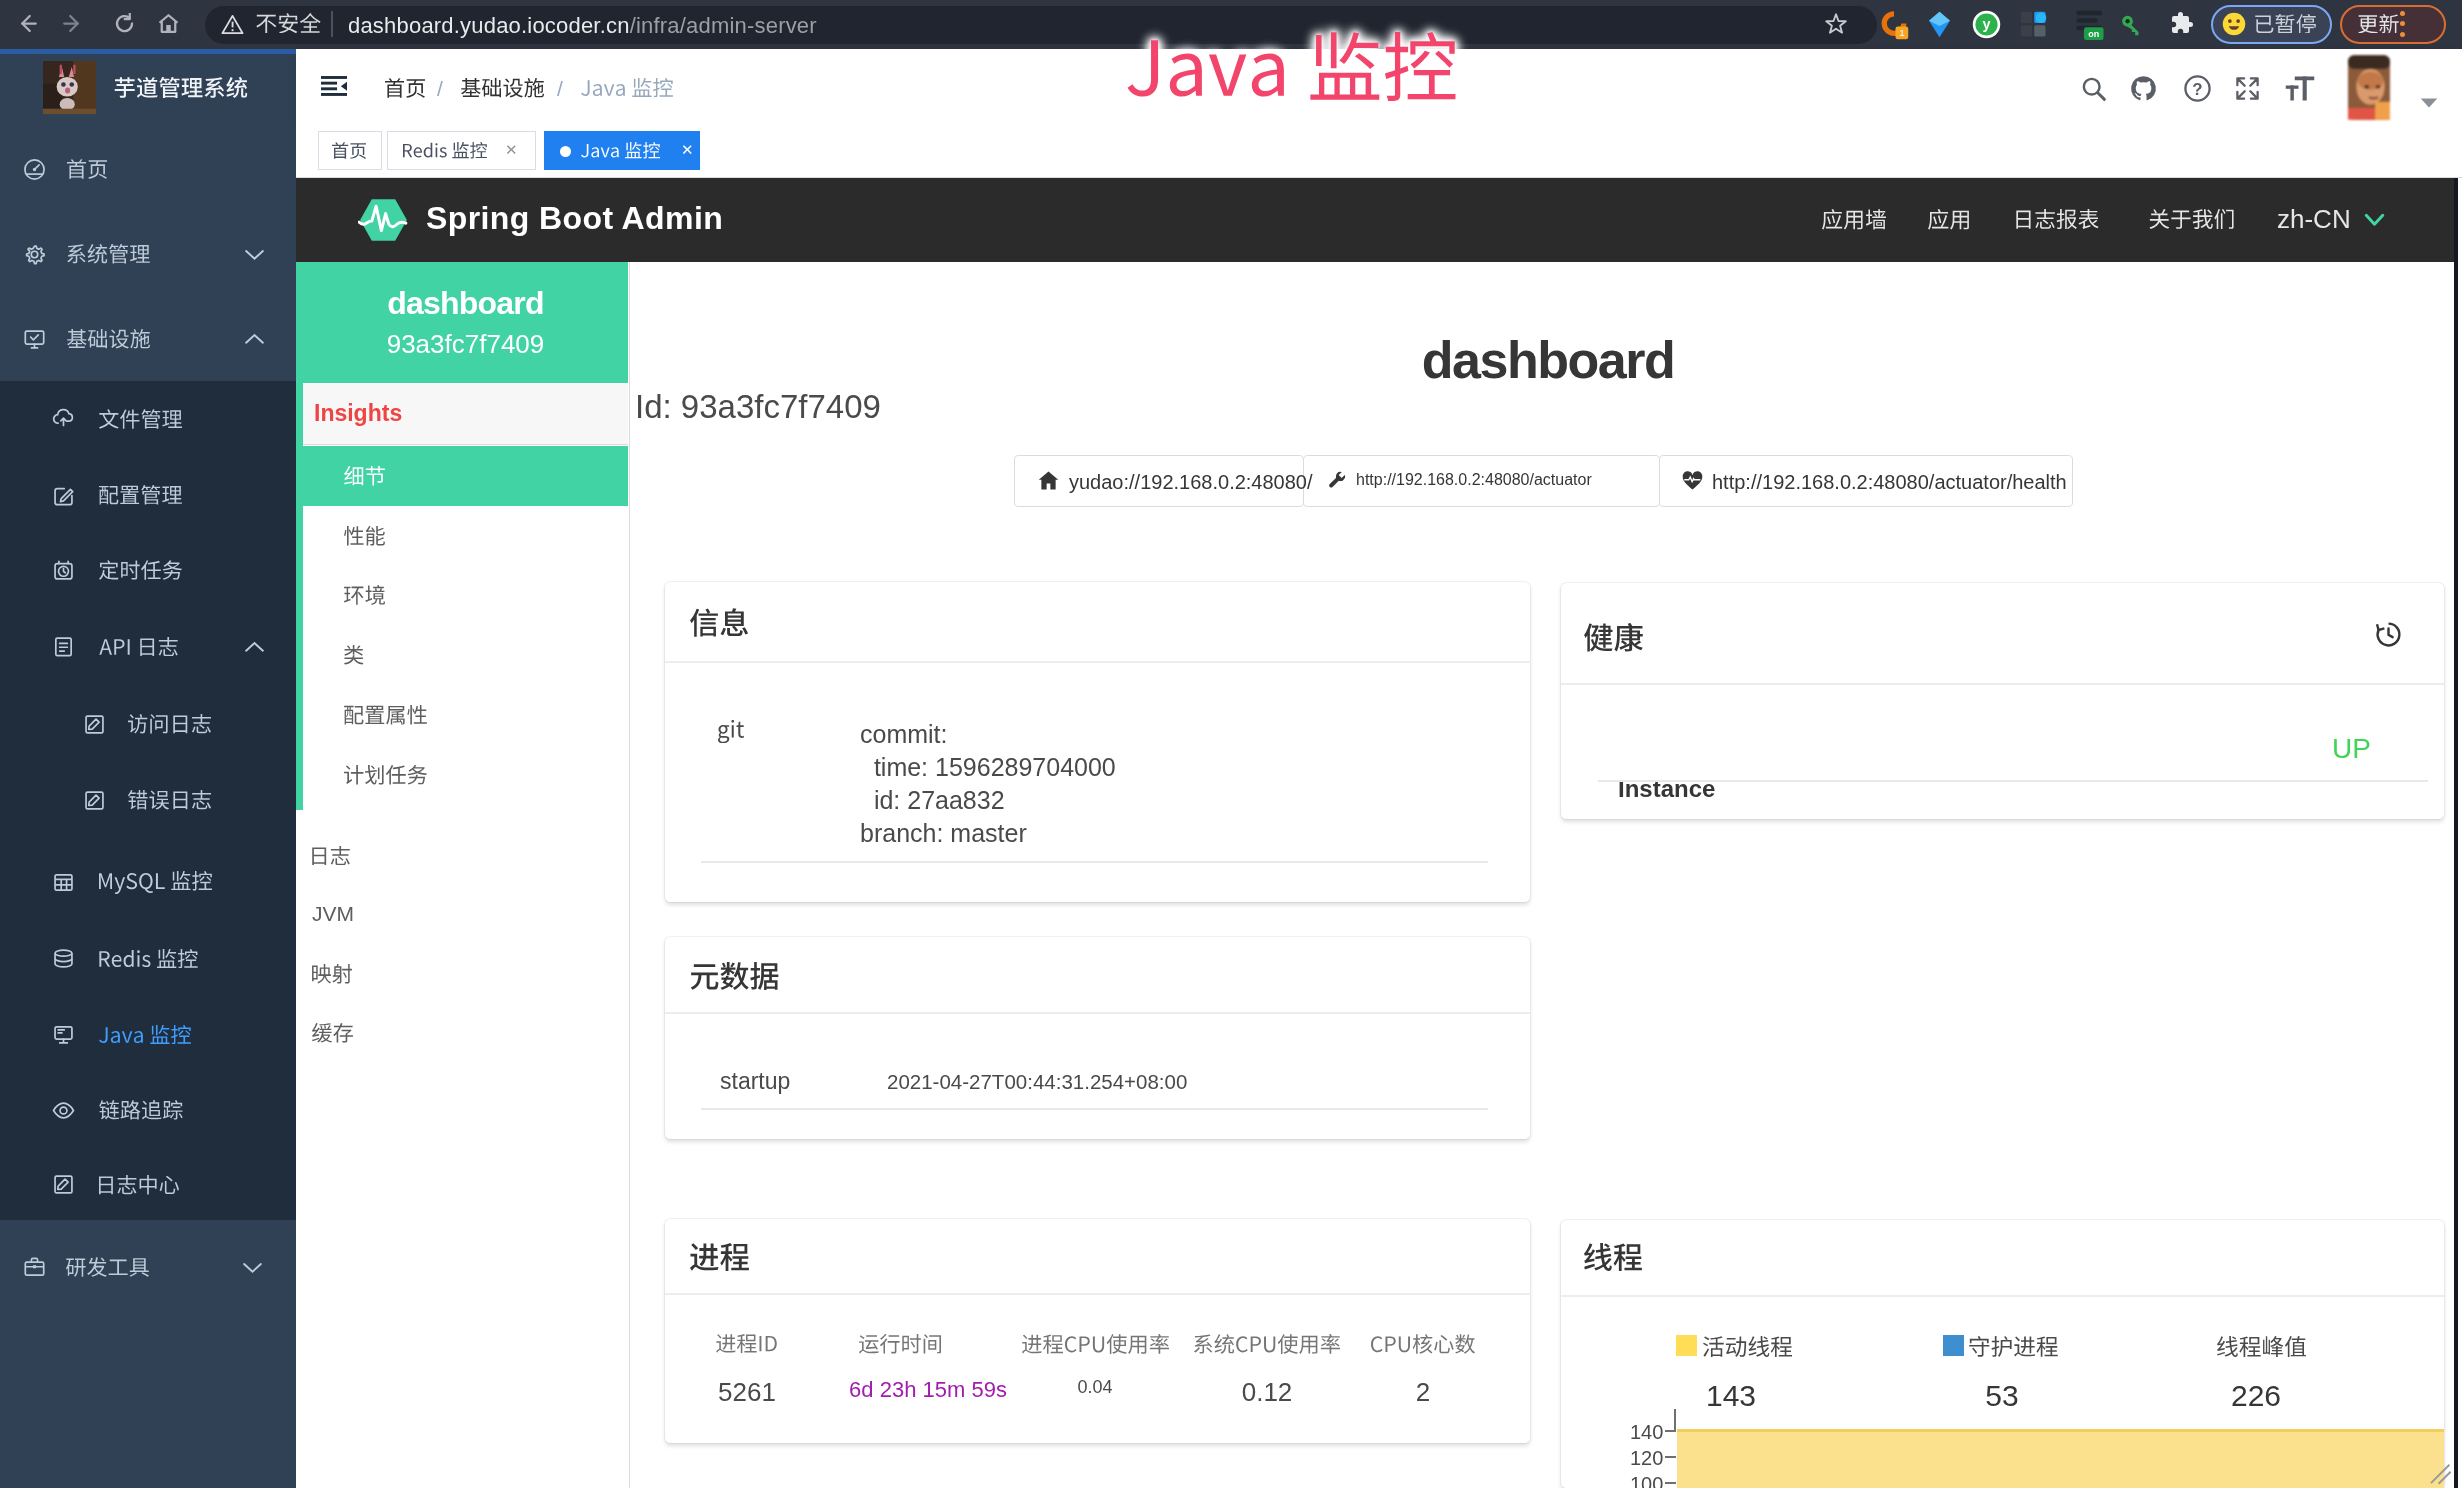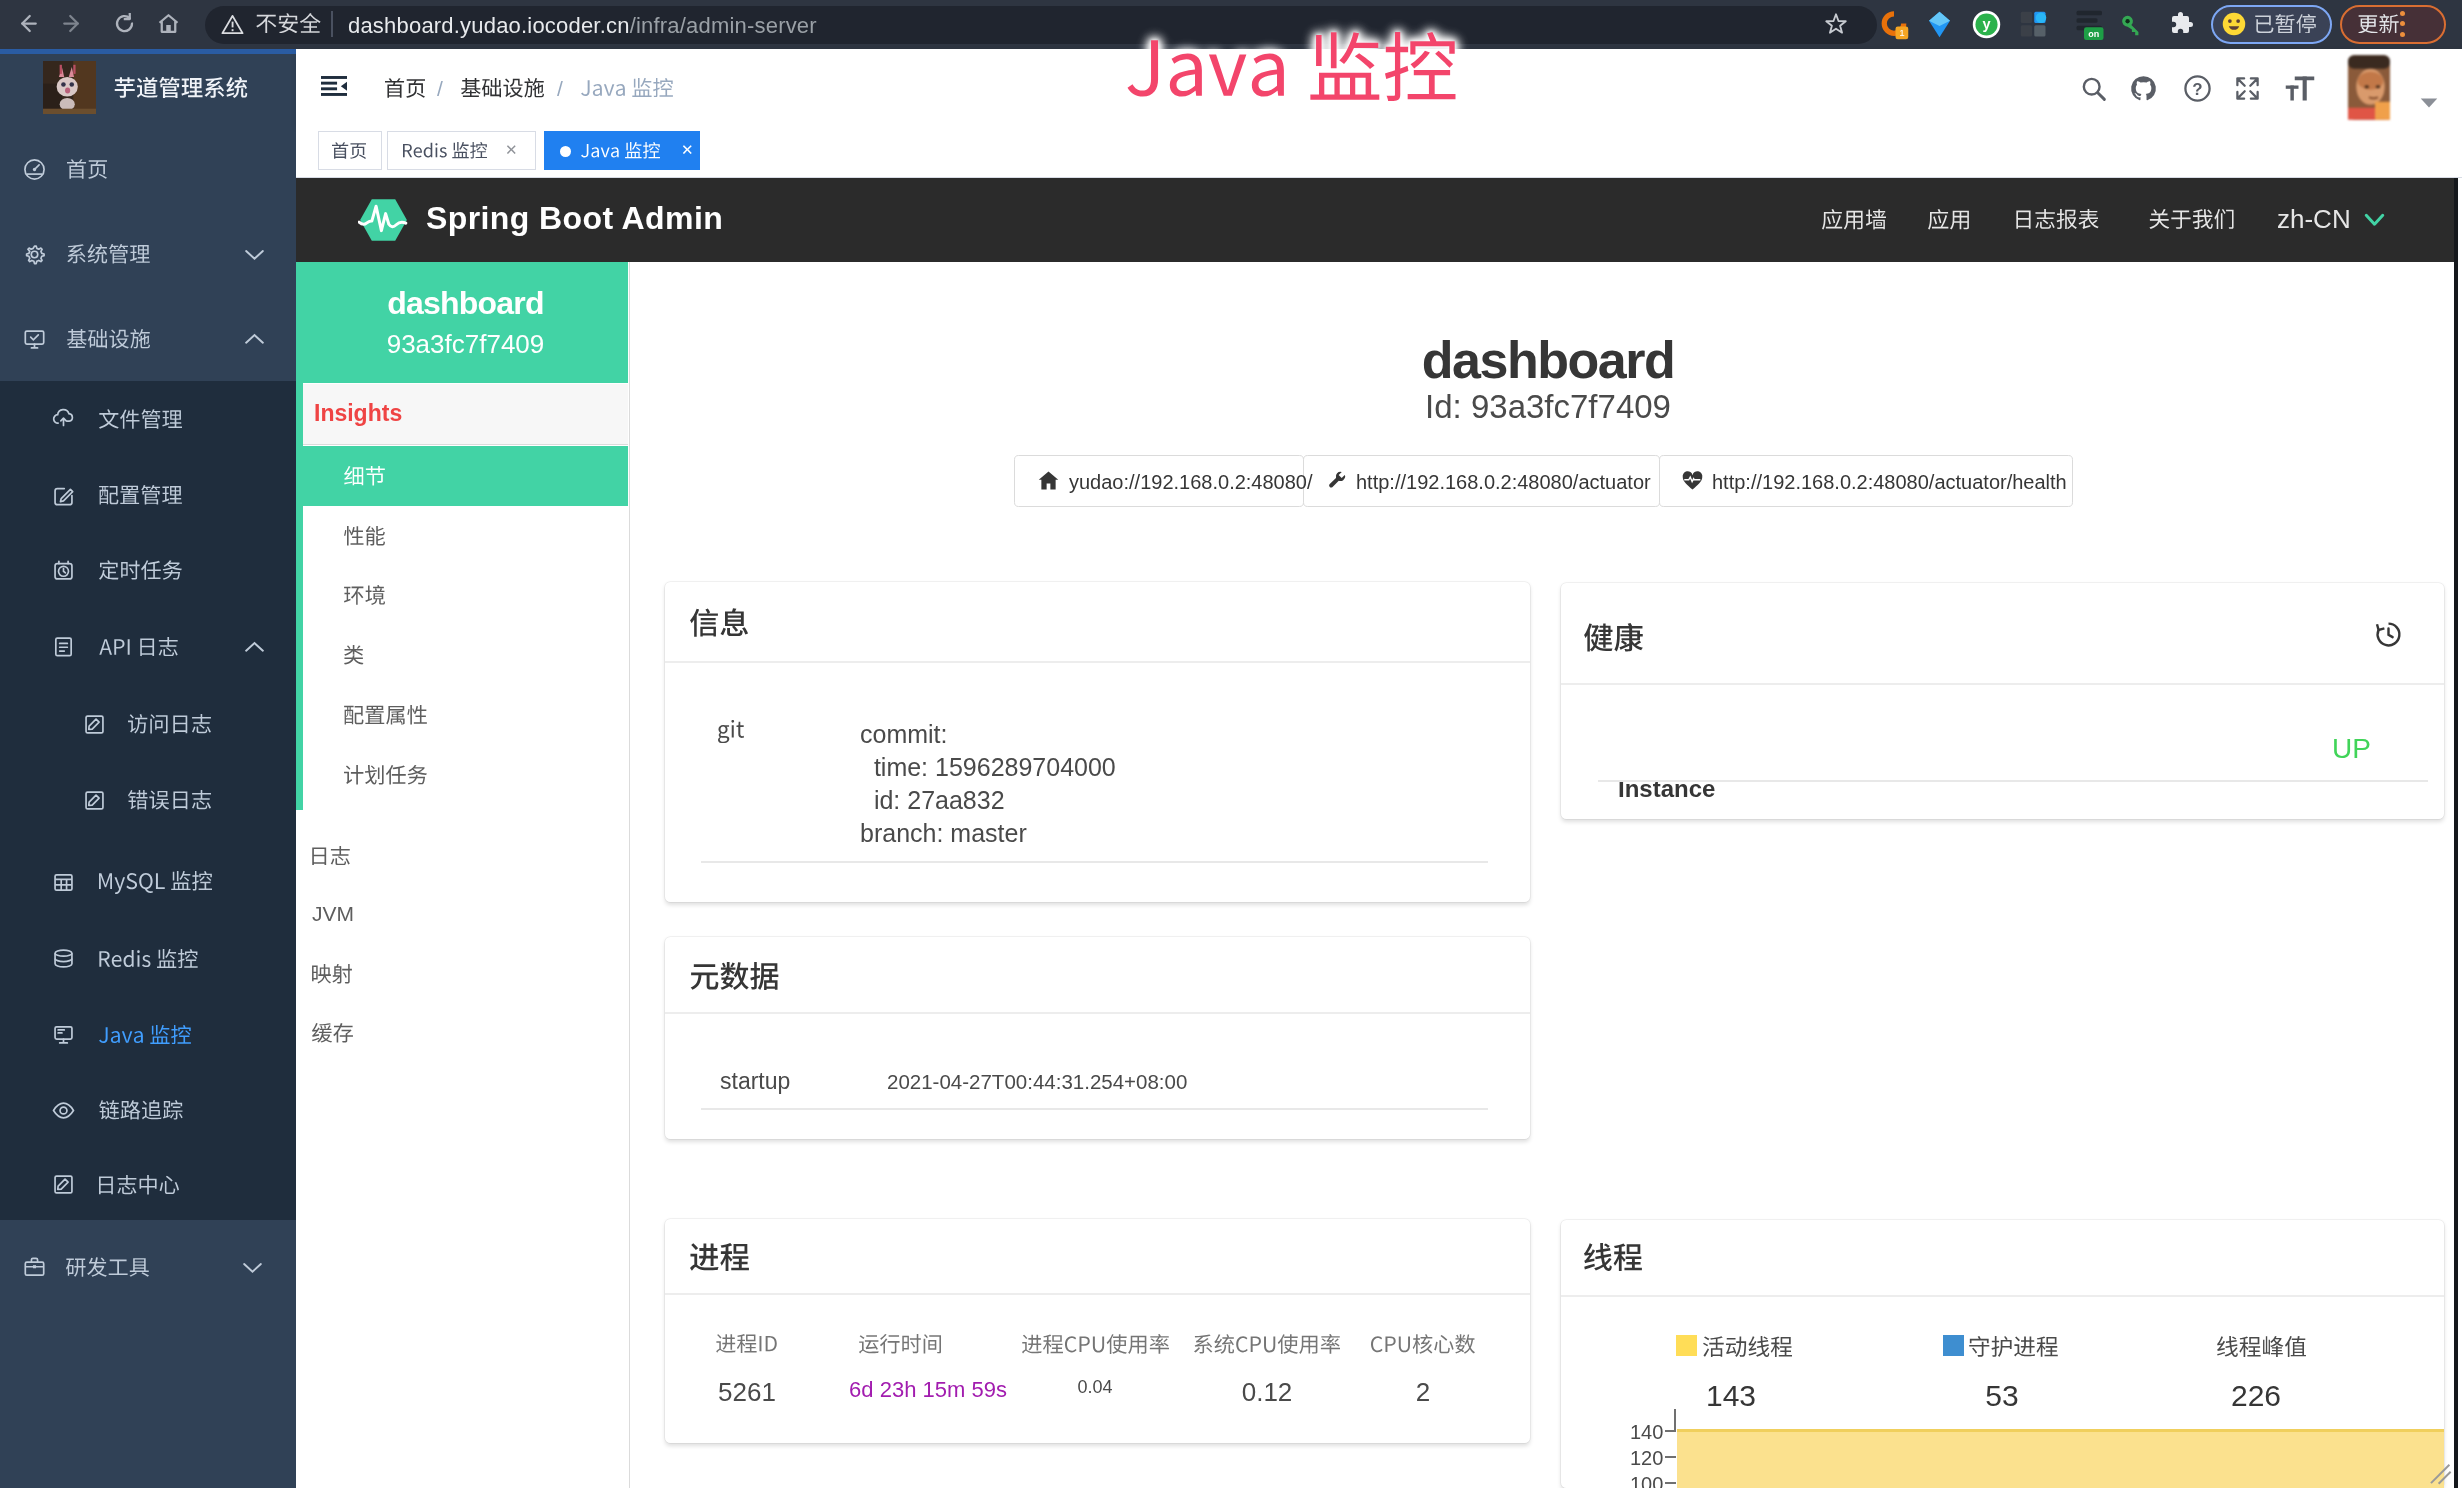--- a/index.html
+++ b/index.html
@@ -382,32 +382,32 @@
     <path fill="#5e5e5e" d="M7.1 -9.9H21.1V-2H7.1ZM7.1 -11.9V-19.5H21.1V-11.9ZM4.9 -21.6V1.9H7.1V0.1H21.1V1.8H23.3V-21.6ZM35.6 -7.2V-1.1C35.6 1.2 36.4 1.8 39.6 1.8C40.3 1.8 45.3 1.8 46 1.8C48.7 1.8 49.4 0.9 49.7 -2.7C49.1 -2.9 48.3 -3.2 47.8 -3.5C47.7 -0.5 47.4 -0.1 45.9 -0.1C44.8 -0.1 40.6 -0.1 39.8 -0.1C38 -0.1 37.7 -0.3 37.7 -1.1V-7.2ZM38.6 -8.8C40.9 -7.5 43.6 -5.4 44.8 -4L46.4 -5.4C45 -6.9 42.3 -8.8 40 -10.1ZM48.8 -6.5C50.2 -4.1 51.8 -0.9 52.4 1L54.5 0.1C53.8 -1.7 52.1 -4.9 50.7 -7.2ZM32.2 -6.9C31.6 -4.7 30.7 -1.9 29.4 -0.1L31.3 0.8C32.5 -1 33.5 -4 34.1 -6.3ZM40.9 -23.5V-19.5H29.6V-17.5H40.9V-12.7H31.4V-10.7H52.8V-12.7H43V-17.5H54.5V-19.5H43V-23.5Z"></path>
   </svg>
 <div class="abs" style="left:312px;top:902px;font-size:21px;color:#5e5e5e">JVM</div>
 <svg class="abs" style="left:312px;top:964px;" width="40" height="19.6" viewBox="2.1 -23.5 52.7 25.9">
     <path fill="#5e5e5e" d="M17.6 -23.4V-19H12.3V-9.8H10.4V-7.8H17.2C16.4 -4.5 14.4 -1.5 9.1 0.6C9.6 1 10.2 1.7 10.4 2.2C15.5 0.1 17.8 -2.9 18.8 -6.2C20.2 -2.3 22.4 0.7 25.8 2.3C26.1 1.8 26.7 1 27.1 0.6C23.7 -0.8 21.4 -3.9 20.2 -7.8H27V-9.8H25.4V-19H19.6V-23.4ZM14.2 -9.8V-17.1H17.6V-12.7C17.6 -11.7 17.6 -10.7 17.5 -9.8ZM23.5 -9.8H19.5C19.5 -10.7 19.6 -11.7 19.6 -12.7V-17.1H23.5ZM7.6 -11.5V-5H4.1V-11.5ZM7.6 -13.3H4.1V-19.6H7.6ZM2.1 -21.5V-0.8H4.1V-3.1H9.5V-21.5ZM42.9 -11.8C44.3 -9.8 45.7 -7 46.2 -5.2L48 -6C47.4 -7.8 46 -10.5 44.5 -12.5ZM33.3 -14.8H38.9V-12.5H33.3ZM33.3 -16.4V-18.7H38.9V-16.4ZM33.3 -10.9H38.9V-8.5H33.3ZM29.5 -8.5V-6.7H36.6C34.6 -4.1 31.8 -2 28.9 -0.6C29.3 -0.2 30 0.6 30.3 1C33.5 -0.8 36.7 -3.5 38.9 -6.7H38.9V-0.1C38.9 0.3 38.8 0.4 38.4 0.4C37.9 0.4 36.6 0.5 35.2 0.4C35.4 0.9 35.7 1.8 35.8 2.3C37.8 2.3 39.1 2.2 39.9 1.9C40.6 1.6 40.9 1 40.9 -0.1V-20.4H36.3C36.7 -21.2 37.2 -22.3 37.5 -23.2L35.4 -23.5C35.2 -22.6 34.8 -21.4 34.4 -20.4H31.4V-8.5ZM49.8 -23.4V-17.1H41.9V-15H49.8V-0.4C49.8 0.1 49.6 0.2 49.1 0.3C48.6 0.3 47.1 0.3 45.3 0.2C45.6 0.8 45.9 1.7 46.1 2.2C48.4 2.2 49.8 2.2 50.6 1.8C51.4 1.5 51.8 0.9 51.8 -0.4V-15H54.8V-17.1H51.8V-23.4Z"></path>
   </svg>
 <svg class="abs" style="left:312px;top:1023px;" width="41" height="19.6" viewBox="0.9 -23.5 53.9 25.8">
     <path fill="#5e5e5e" d="M1 -1.5 1.5 0.6C3.9 -0.3 7.3 -1.4 10.4 -2.5L10.1 -4.2C6.7 -3.2 3.2 -2.1 1 -1.5ZM16.8 -20.1C17.1 -18.9 17.4 -17.2 17.5 -16.3L19.3 -16.7C19.2 -17.6 18.8 -19.2 18.5 -20.4ZM24.6 -23.3C21.3 -22.6 15.4 -22.1 10.5 -22C10.7 -21.5 10.9 -20.8 11 -20.3C15.9 -20.4 22 -20.9 25.8 -21.8ZM1.6 -11.9C2 -12.1 2.7 -12.2 6.1 -12.6C4.9 -10.9 3.8 -9.5 3.2 -8.9C2.4 -7.9 1.7 -7.2 1.1 -7.1C1.3 -6.6 1.7 -5.6 1.8 -5.2C2.4 -5.5 3.3 -5.7 10.3 -7.2C10.2 -7.6 10.2 -8.4 10.2 -9L4.7 -8C6.9 -10.4 9.1 -13.4 10.9 -16.5L9.1 -17.6C8.6 -16.5 8 -15.5 7.3 -14.5L3.8 -14.2C5.4 -16.6 7.1 -19.7 8.3 -22.7L6.3 -23.5C5.1 -20.2 3.1 -16.5 2.5 -15.6C1.9 -14.7 1.4 -14 0.9 -13.9C1.1 -13.4 1.5 -12.3 1.6 -11.9ZM11.8 -19.5C12.3 -18.4 12.8 -16.9 13.1 -16L14.8 -16.5C14.5 -17.4 13.9 -18.9 13.4 -20ZM23.5 -20.7C22.9 -19.3 21.9 -17.3 20.9 -16H10.9V-14.2H14.3L14.1 -12H9.8V-10.2H13.9C13.2 -6.2 11.7 -1.8 7.9 0.7C8.4 1.1 9 1.7 9.3 2.2C11.9 0.4 13.6 -2.2 14.6 -5C15.5 -3.7 16.5 -2.5 17.8 -1.5C16.1 -0.4 14.2 0.2 12.1 0.7C12.5 1.1 13 1.8 13.2 2.3C15.5 1.7 17.6 0.9 19.4 -0.3C21.3 0.9 23.5 1.8 26 2.3C26.2 1.8 26.8 1 27.3 0.5C24.9 0.1 22.8 -0.6 21 -1.6C22.7 -3.2 24 -5.2 24.9 -7.9L23.7 -8.4L23.3 -8.3H15.5L15.9 -10.2H26.7V-12H16.1L16.4 -14.2H26.3V-16H23C23.8 -17.2 24.7 -18.7 25.5 -20ZM15.7 -6.7H22.4C21.7 -5 20.7 -3.7 19.4 -2.6C17.8 -3.8 16.5 -5.1 15.7 -6.7ZM45.2 -9.8V-7.4H37.4V-5.5H45.2V-0.3C45.2 0.1 45.1 0.2 44.6 0.3C44.1 0.3 42.4 0.3 40.5 0.2C40.8 0.8 41.1 1.6 41.2 2.2C43.6 2.2 45.2 2.2 46.1 1.9C47 1.6 47.3 1 47.3 -0.3V-5.5H54.8V-7.4H47.3V-9.1C49.3 -10.4 51.5 -12.1 53 -13.8L51.7 -14.8L51.3 -14.7H39.8V-12.8H49.3C48.1 -11.6 46.6 -10.5 45.2 -9.8ZM38.8 -23.5C38.4 -22.3 38.1 -21.1 37.6 -19.9H29.8V-17.8H36.7C34.9 -14 32.3 -10.4 28.9 -8C29.2 -7.5 29.7 -6.6 29.9 -6C31.1 -6.9 32.3 -7.9 33.3 -9V2.2H35.4V-11.5C36.8 -13.5 38 -15.6 39 -17.8H54.3V-19.9H39.9C40.3 -20.9 40.6 -22 40.9 -23Z"></path>
   </svg>
 <div class="abs" style="left:635px;top:334px;width:1826px;text-align:center;font-size:52px;font-weight:bold;letter-spacing:-1.5px;line-height:1;color:#363636">dashboard</div>
-<div class="abs" style="left:635px;top:390px;width:1826px;text-align:center;font-size:33px;line-height:1;color:#4a4a4a">Id: 93a3fc7f7409</div>
+<div class="abs" style="left:635px;top:390px;width:1826px;font-size:33px;line-height:1;color:#4a4a4a">Id: 93a3fc7f7409</div>
 <div class="btn" style="left:1014px;width:290px"></div>
 <div class="btn" style="left:1303px;width:357px"></div>
 <div class="btn" style="left:1659px;width:414px"></div>
 <svg class="abs" style="left:1037px;top:470px" width="23" height="21" viewBox="0 0 30 28">
     <path d="M15 2 L28 13 h-3.5 V26 h-7 v-8 h-5 v8 h-7 V13 H2 Z" fill="#363636"></path>
   </svg>
 <div class="abs" style="left:1069px;top:471px;font-size:20px;color:#363636">yudao://192.168.0.2:48080/</div>
 <svg class="abs" style="left:1326px;top:470px" width="21" height="21" viewBox="0 0 24 24">
     <path fill="#363636" d="M22 7.2 a5.4 5.4 0 0 1-7.4 5 L7.2 19.6 a2.3 2.3 0 0 1-3.2-3.2 L11.4 9 a5.4 5.4 0 0 1 6.6-6.8 L14.5 5.7 l3.4 3.4 3.5-3.5 c.4.7.6 1.6.6 2.6Z"></path>
   </svg>
-<div class="abs" style="left:1356px;top:471px;font-size:20px;color:#363636">http://192.168.0.2:48080/actuator</div>
+<div class="abs" style="left:1356px;top:471px;font-size:16px;color:#363636">http://192.168.0.2:48080/actuator</div>
 <svg class="abs" style="left:1681px;top:470px" width="23" height="21" viewBox="0 0 30 28">
     <path fill="#363636" d="M15 26 C8 20 2 15 2 9.5 A6.5 6.5 0 0 1 15 7 A6.5 6.5 0 0 1 28 9.5 C28 15 22 20 15 26Z"></path>
     <path d="M4 13 h6 l2-3.5 2.5 6 2-4 1 1.5 h8" stroke="#fff" stroke-width="1.8" fill="none"></path>
   </svg>
 <div class="abs" style="left:1712px;top:471px;font-size:20px;color:#363636">http://192.168.0.2:48080/actuator/health</div>
 <div class="card" style="left:665px;top:582px;width:865px;height:320px"></div>
 <div class="abs" style="left:665px;top:661px;width:865px;height:1.5px;background:#ededed"></div>
 <svg class="abs" style="left:690px;top:608px;" width="58" height="29" viewBox="1.1 -34.2 76.9 37.7">
     <path fill="#363636" d="M15.3 -21.4V-18.4H35.1V-21.4ZM15.3 -15.7V-12.7H35.1V-15.7ZM14.8 -9.8V3.3H18V1.9H32.2V3.2H35.5V-9.8ZM18 -1.2V-6.7H32.2V-1.2ZM21.6 -32.6C22.6 -31 23.8 -28.8 24.4 -27.3H12.4V-24.2H38.1V-27.3H25L27.8 -28.6C27.2 -30 26 -32.2 24.8 -33.8ZM9.9 -33.6C7.9 -27.7 4.6 -21.9 1.1 -18C1.8 -17.2 2.8 -15.2 3.2 -14.4C4.3 -15.7 5.5 -17.2 6.6 -18.9V3.5H10V-25C11.3 -27.5 12.4 -30 13.2 -32.6ZM51.2 -21.8H68.6V-19.2H51.2ZM51.2 -16.4H68.6V-13.7H51.2ZM51.2 -27.2H68.6V-24.6H51.2ZM50.3 -8.2V-2.1C50.3 1.6 51.6 2.7 56.7 2.7C57.8 2.7 64.2 2.7 65.2 2.7C69.4 2.7 70.6 1.4 71 -4C70 -4.2 68.4 -4.7 67.6 -5.3C67.4 -1.4 67 -0.8 65 -0.8C63.5 -0.8 58.2 -0.8 57 -0.8C54.6 -0.8 54.1 -1 54.1 -2.1V-8.2ZM70.2 -7.8C72 -5.2 73.8 -1.6 74.5 0.6L78 -0.9C77.4 -3.2 75.4 -6.6 73.5 -9.2ZM45.5 -8.5C44.6 -5.9 43.1 -2.4 41.6 -0.2L45 1.4C46.4 -0.9 47.8 -4.5 48.8 -7.1ZM56.7 -9.6C58.6 -7.7 60.8 -5 61.8 -3.2L64.9 -5.1C63.9 -6.7 61.9 -9.1 60 -10.8H72.4V-30.1H60.8C61.4 -31.1 62.1 -32.3 62.6 -33.5L58.1 -34.2C57.9 -33 57.3 -31.4 56.8 -30.1H47.5V-10.8H58.8Z"></path>
   </svg>

